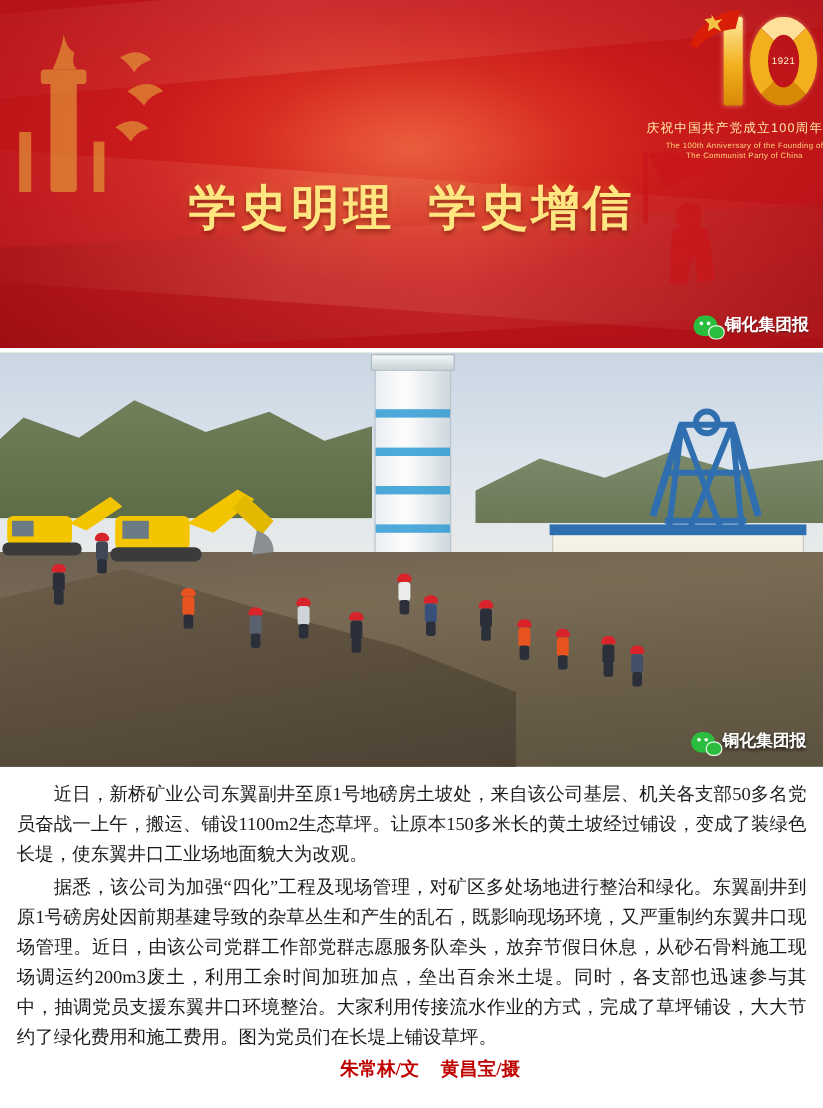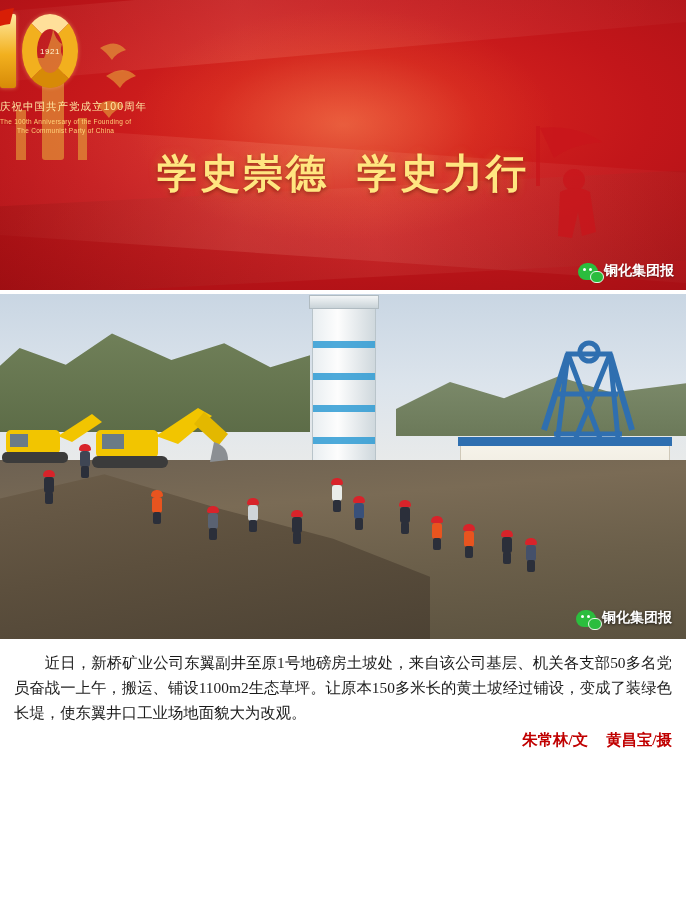--- a/index.html
+++ b/index.html
@@ -52,21 +52,21 @@
     opacity: 0.85;
   }
   .silhouette-right {
     position: absolute; right: 46px; top: 118px; width: 120px; height: 150px;
     opacity: 0.9;
   }
 
   
   .emblem {
     position: absolute; left: 0; right: 0; top: 14px;
-    display: flex; flex-direction: column; align-items: flex-start;
+    display: flex; flex-direction: column; align-items: flex-end;
   }
   .emblem-100 {
     position: relative;
     display: flex; align-items: flex-start; justify-content: center;
     height: 82px;
   }
   .num-wrap { display: flex; align-items: center; }
   .digit-1 {
     width: 16px; height: 74px; background: #f7c948;
     background: linear-gradient(180deg,#ffe9a0 0%, #f2b01e 55%, #d78a07 100%);
@@ -231,21 +231,21 @@
     padding: 12px 14px 6px 14px;
     font-family: Liberation Serif, serif;
     color: #1a1a1a;
     font-size: 15.4px;
     line-height: 1.62;
     text-align: justify;
   }
   .article p { text-indent: 2em; margin-bottom: 2px; }
   .byline {
     margin-top: 2px;
-    text-align: right;
+    text-align: center;
     color: #c00000;
     font-weight: bold;
     font-size: 15.4px;
     text-indent: 0;
   }
   .byline .sp { display: inline-block; width: 18px; }
 </style>
 </head>
 <body>
 
@@ -296,21 +296,21 @@
       </div>
       <div class="emblem-sub">庆祝中国共产党成立100周年</div>
       <div class="emblem-en">
         <div>The 100th Anniversary of the Founding of</div>
         <div>The Communist Party of China</div>
       </div>
     </div>
 
     <div class="slogan">
       <div class="line">
-        <span>学史崇德</span><span class="gap"></span><span>学史力行</span>
+        <span>学史明理</span><span class="gap"></span><span>学史增信</span>
       </div>
     </div>
 
     <div class="wechat-badge">
       <span class="wechat-icon">
           <i></i>
         </span>
       <span>铜化集团报</span>
     </div>
   </div>
@@ -439,18 +439,19 @@
     <div class="photo-badge">
       <span class="wechat-icon">
           <i></i>
         </span>
       <span>铜化集团报</span>
     </div>
   </div>
 
   <div class="article">
     <p>近日，新桥矿业公司东翼副井至原1号地磅房土坡处，来自该公司基层、机关各支部50多名党员奋战一上午，搬运、铺设1100m2生态草坪。让原本150多米长的黄土坡经过铺设，变成了装绿色长堤，使东翼井口工业场地面貌大为改观。</p>
+    <p>据悉，该公司为加强“四化”工程及现场管理，对矿区多处场地进行整治和绿化。东翼副井到原1号磅房处因前期基建导致的杂草丛生和产生的乱石，既影响现场环境，又严重制约东翼井口现场管理。近日，由该公司党群工作部党群志愿服务队牵头，放弃节假日休息，从砂石骨料施工现场调运约200m3废土，利用工余时间加班加点，垒出百余米土堤。同时，各支部也迅速参与其中，抽调党员支援东翼井口环境整治。大家利用传接流水作业的方式，完成了草坪铺设，大大节约了绿化费用和施工费用。图为党员们在长堤上铺设草坪。</p>
     <p class="byline">
       <span>朱常林/文</span><span class="sp"></span><span>黄昌宝/摄</span>
     </p>
   </div>
 
 </div>
 
 </body></html>

